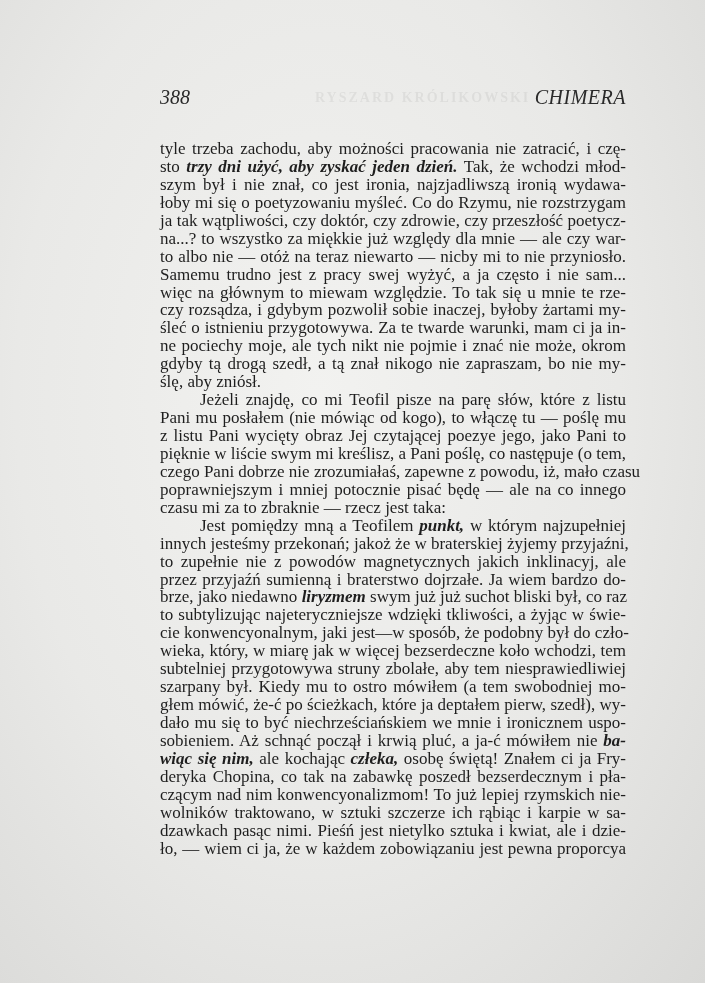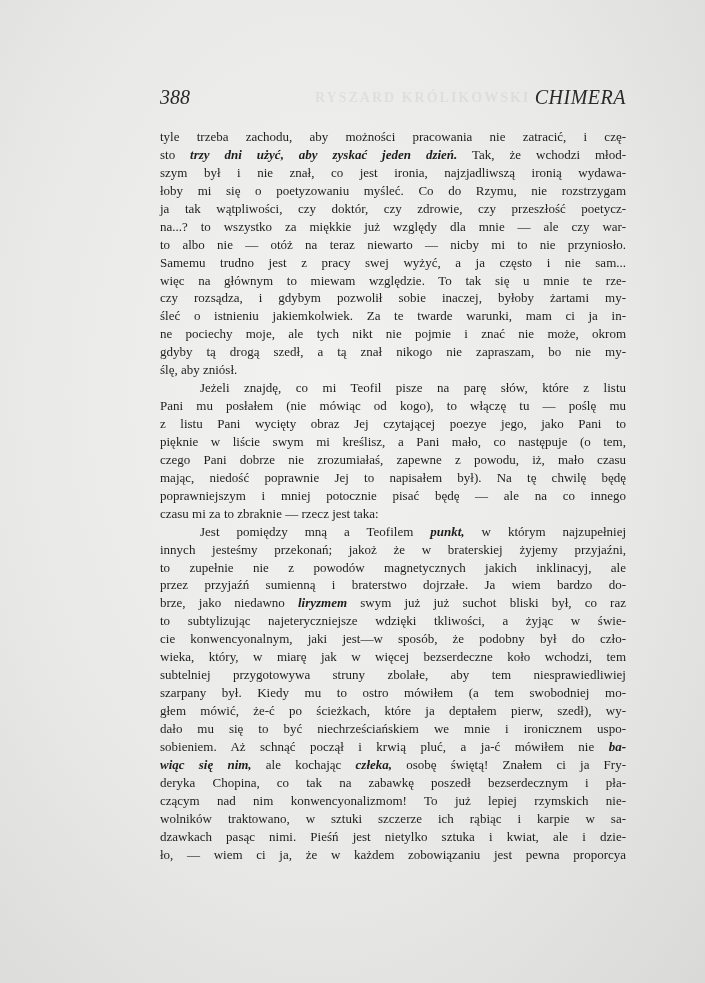--- a/index.html
+++ b/index.html
@@ -49,23 +49,23 @@
       left: 315px;
       top: 90px;
       font-size: 14px;
       letter-spacing: 2px;
       color: rgba(0,0,0,0.06);
       font-weight: bold;
     }
     .body-text {
       position: absolute;
       left: 160px;
-      top: 128px;
+      top: 140px;
       width: 466px;
-      font-size: 13px;
+      font-size: 17px;
       line-height: 17.95px;
     }
     .line {
       display: block;
       white-space: nowrap;
       text-align: justify;
       text-align-last: justify;
       height: 17.95px;
       overflow: visible;
     }
@@ -93,30 +93,29 @@
       <span class="line"><span>tyle trzeba zachodu, aby możności pracowania nie zatracić, i czę-</span></span>
       <span class="line"><span>sto </span><span class="it">trzy dni użyć, aby zyskać jeden dzień.</span><span> Tak, że wchodzi młod-</span></span>
       <span class="line"><span>szym był i nie znał, co jest ironia, najzjadliwszą ironią wydawa-</span></span>
       <span class="line"><span>łoby mi się o poetyzowaniu myśleć. Co do Rzymu, nie rozstrzygam</span></span>
       <span class="line"><span>ja tak wątpliwości, czy doktór, czy zdrowie, czy przeszłość poetycz-</span></span>
       <span class="line"><span>na...? to wszystko za miękkie już względy dla mnie — ale czy war-</span></span>
       <span class="line"><span>to albo nie — otóż na teraz niewarto — nicby mi to nie przyniosło.</span></span>
       <span class="line"><span>Samemu trudno jest z pracy swej wyżyć, a ja często i nie sam...</span></span>
       <span class="line"><span>więc na głównym to miewam względzie. To tak się u mnie te rze-</span></span>
       <span class="line"><span>czy rozsądza, i gdybym pozwolił sobie inaczej, byłoby żartami my-</span></span>
-      <span class="line"><span>śleć o istnieniu jakiemkolwiek. Za te twarde warunki, mam ci ja in-</span></span>
+      <span class="line"><span>śleć o istnieniu przygotowywa. Za te twarde warunki, mam ci ja in-</span></span>
       <span class="line"><span>ne pociechy moje, ale tych nikt nie pojmie i znać nie może, okrom</span></span>
       <span class="line"><span>gdyby tą drogą szedł, a tą znał nikogo nie zapraszam, bo nie my-</span></span>
       <span class="line last"><span>ślę, aby zniósł.</span></span>
       <span class="line indent"><span>Jeżeli znajdę, co mi Teofil pisze na parę słów, które z listu</span></span>
       <span class="line"><span>Pani mu posłałem (nie mówiąc od kogo), to włączę tu — poślę mu</span></span>
       <span class="line"><span>z listu Pani wycięty obraz Jej czytającej poezye jego, jako Pani to</span></span>
-      <span class="line"><span>pięknie w liście swym mi kreślisz, a Pani mało, co następuje (o tem,</span></span>
+      <span class="line"><span>pięknie w liście swym mi kreślisz, a Pani poślę, co następuje (o tem,</span></span>
       <span class="line"><span>czego Pani dobrze nie zrozumiałaś, zapewne z powodu, iż, mało czasu</span></span>
-      <span class="line"><span>mając, niedość poprawnie Jej to napisałem był). Na tę chwilę będę</span></span>
       <span class="line"><span>poprawniejszym i mniej potocznie pisać będę — ale na co innego</span></span>
       <span class="line last"><span>czasu mi za to zbraknie — rzecz jest taka:</span></span>
       <span class="line indent"><span>Jest pomiędzy mną a Teofilem </span><span class="it">punkt,</span><span> w którym najzupełniej</span></span>
       <span class="line"><span>innych jesteśmy przekonań; jakoż że w braterskiej żyjemy przyjaźni,</span></span>
       <span class="line"><span>to zupełnie nie z powodów magnetycznych jakich inklinacyj, ale</span></span>
       <span class="line"><span>przez przyjaźń sumienną i braterstwo dojrzałe. Ja wiem bardzo do-</span></span>
       <span class="line"><span>brze, jako niedawno </span><span class="it">liryzmem</span><span> swym już już suchot bliski był, co raz</span></span>
       <span class="line"><span>to subtylizując najeteryczniejsze wdzięki tkliwości, a żyjąc w świe-</span></span>
       <span class="line"><span>cie konwencyonalnym, jaki jest—w sposób, że podobny był do czło-</span></span>
       <span class="line"><span>wieka, który, w miarę jak w więcej bezserdeczne koło wchodzi, tem</span></span>

